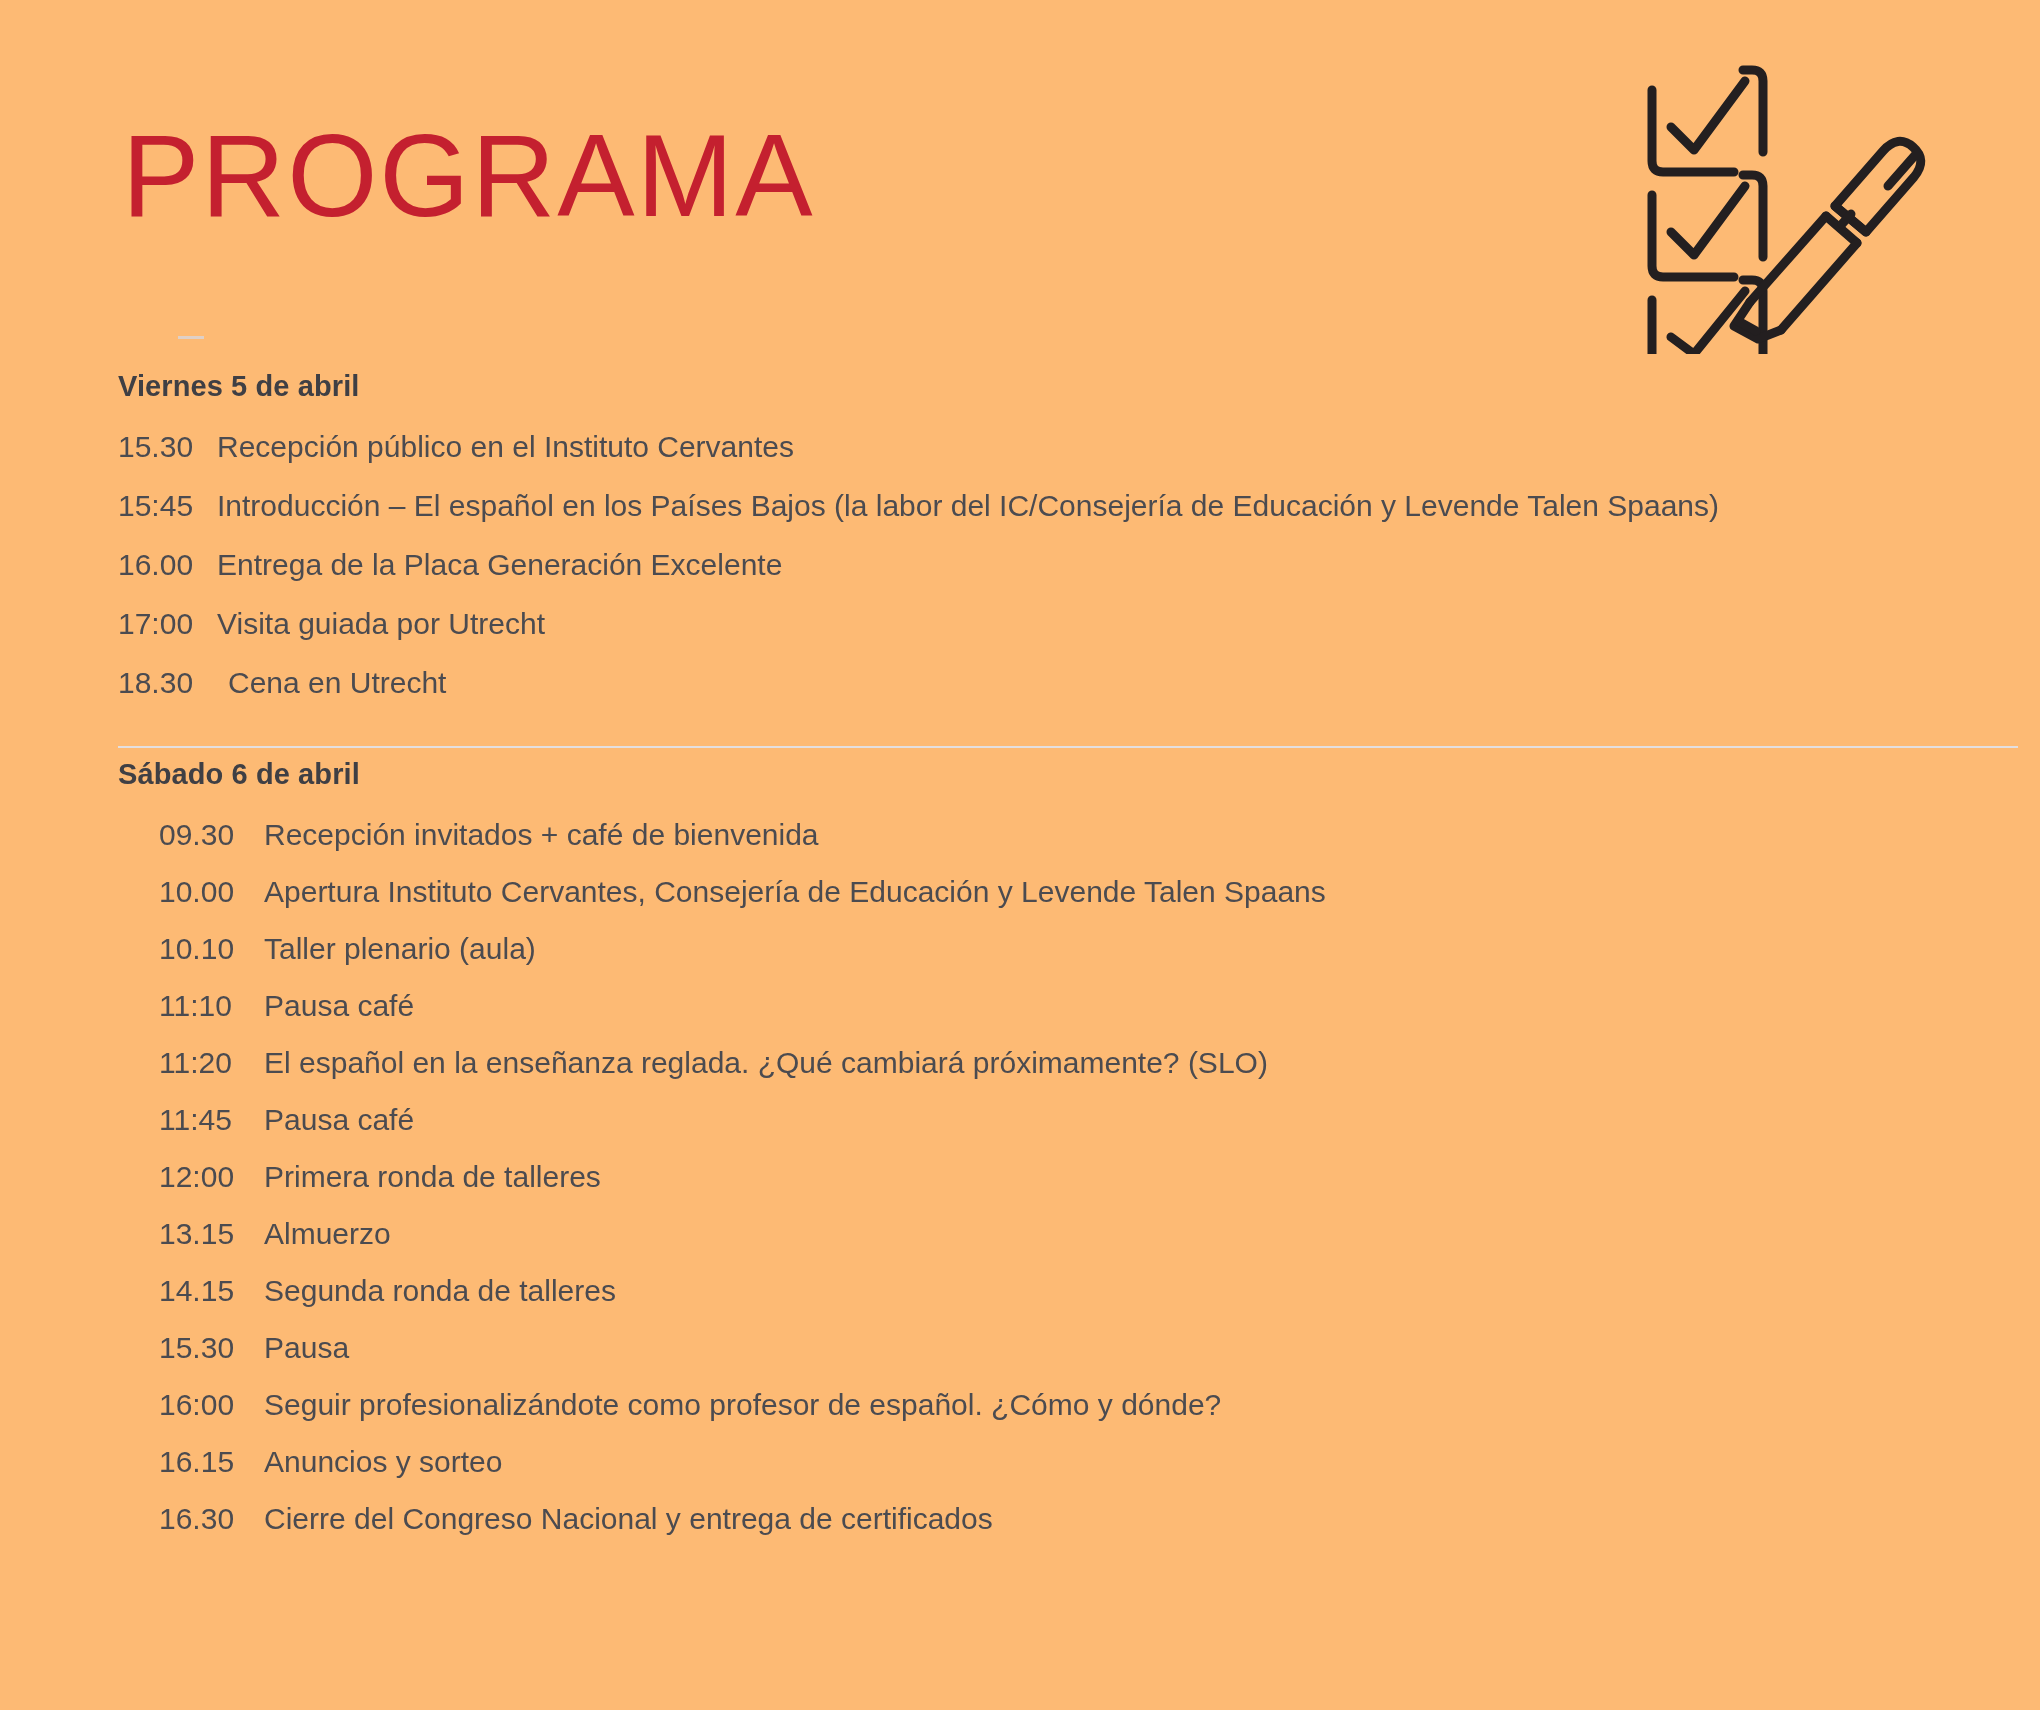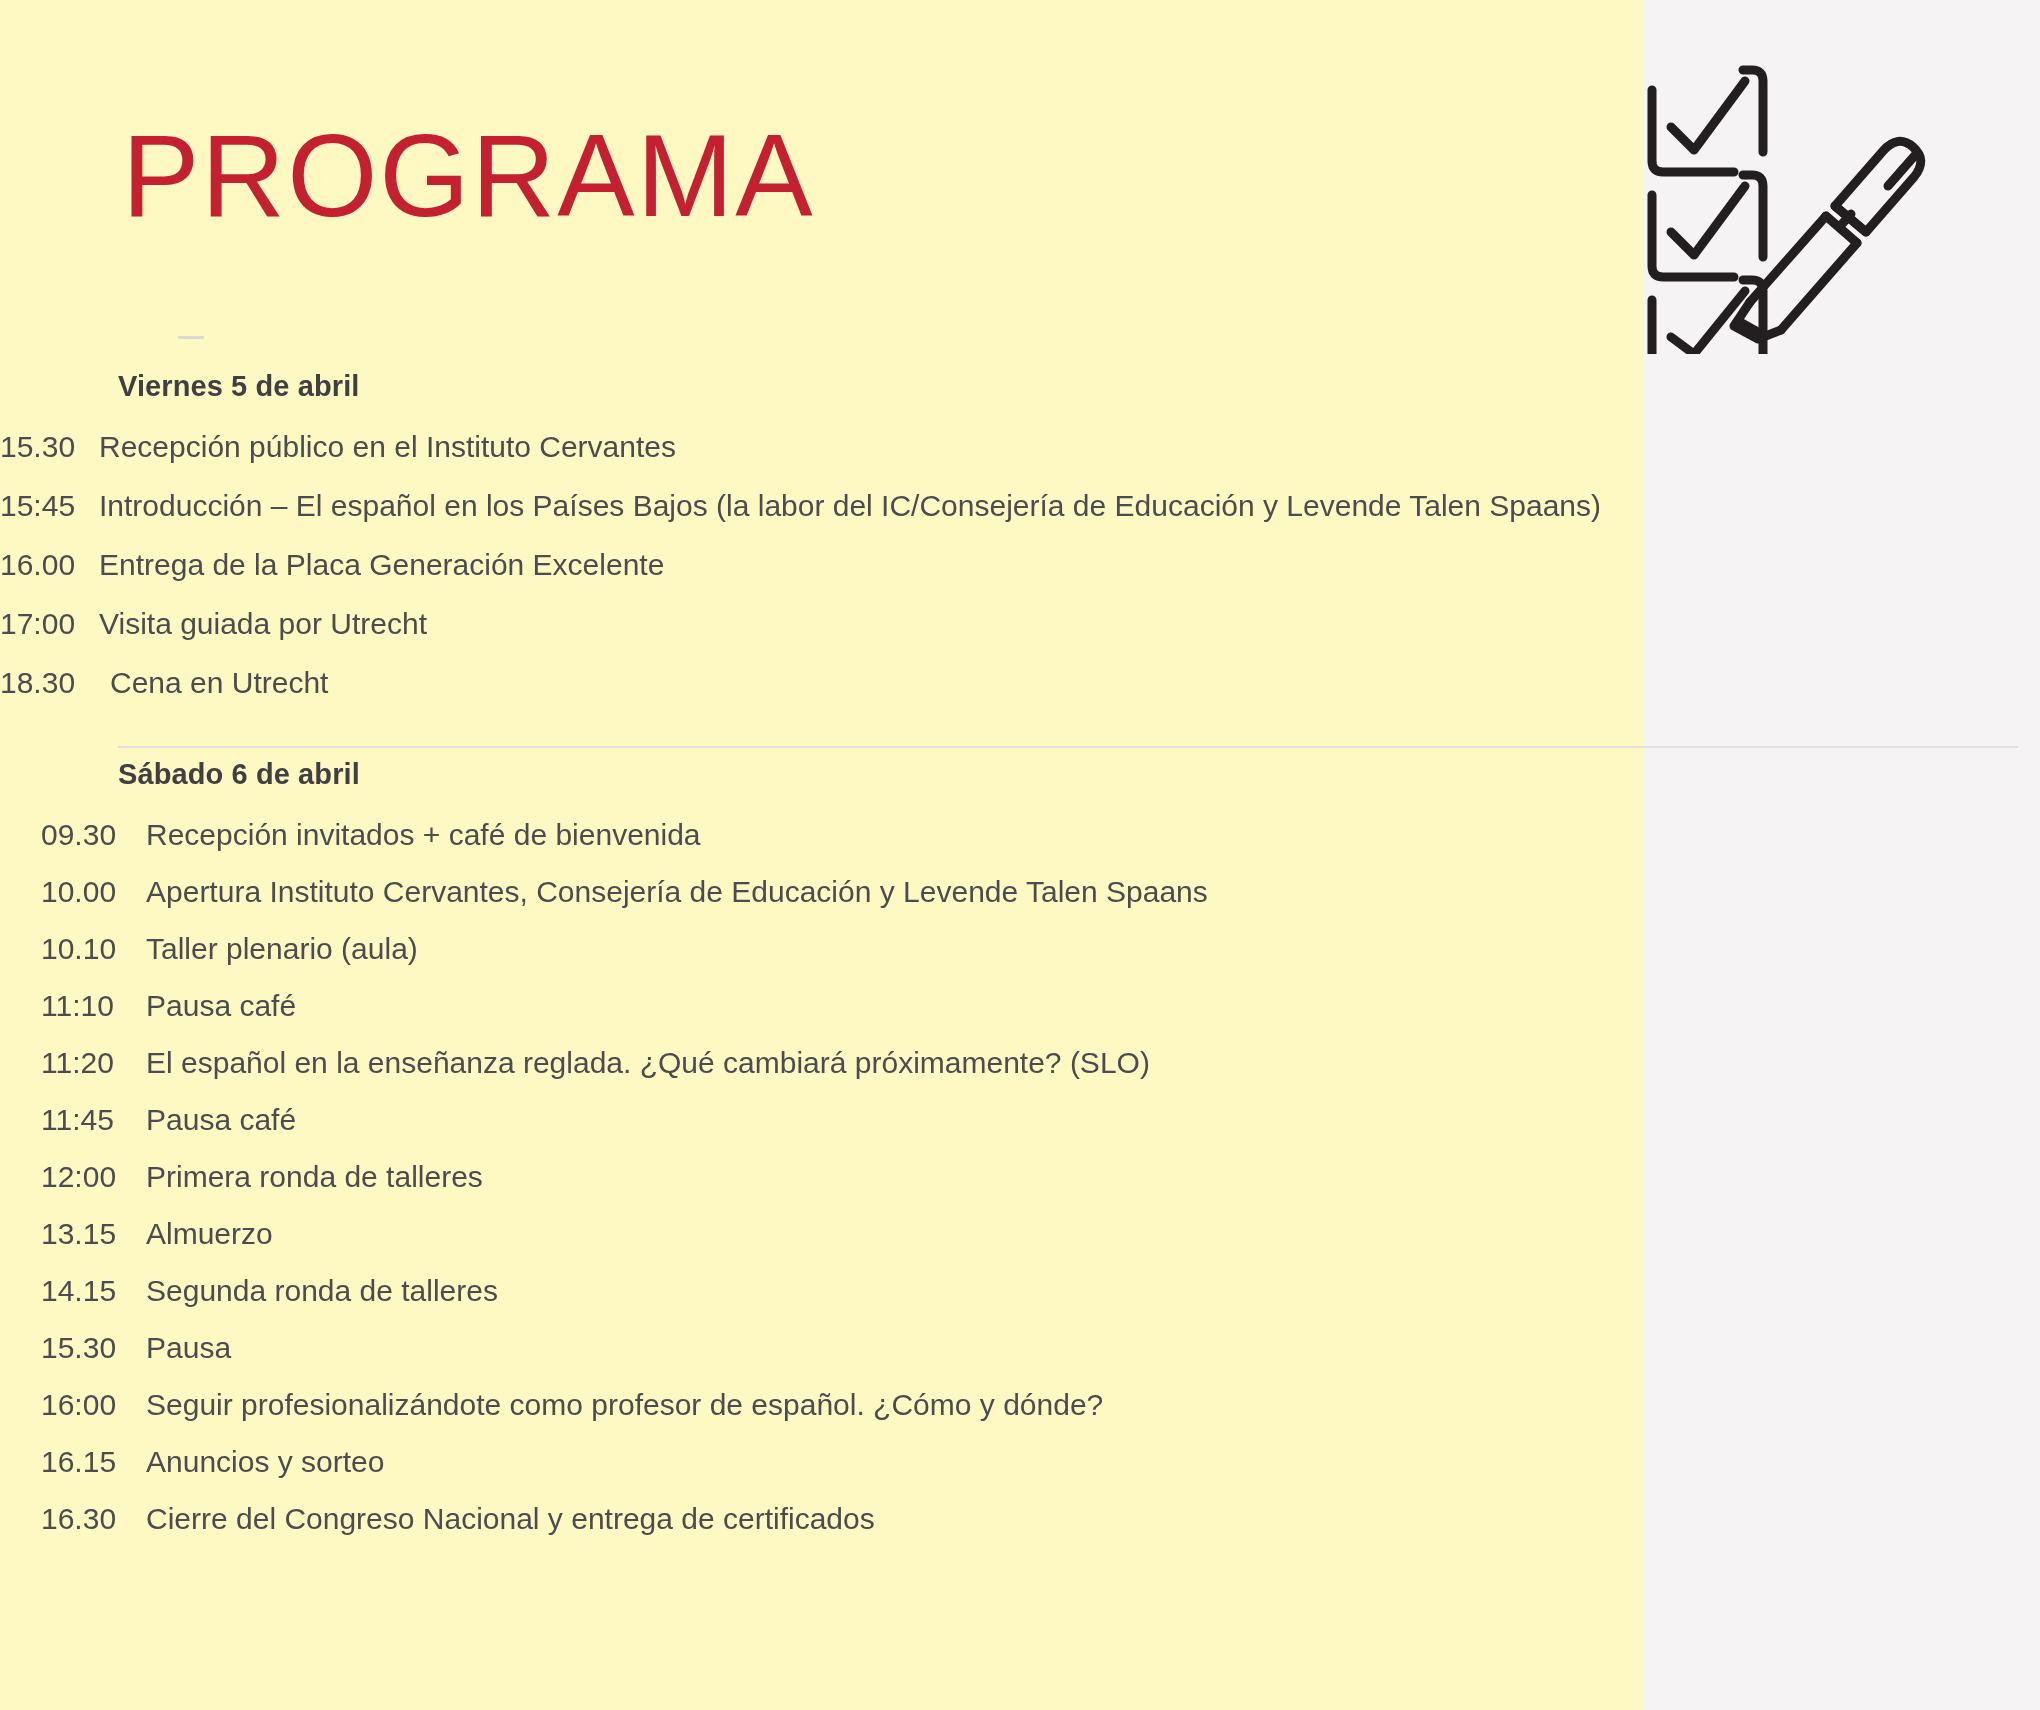--- a/index.html
+++ b/index.html
@@ -12,23 +12,23 @@
     width: 2040px;
     height: 1710px;
     background: #f6f3f4;
     font-family: "Liberation Sans", sans-serif;
     overflow: hidden;
     position: relative;
   }
 
   .page {
     position: relative;
-    width: 1644px;
+    width: 2040px;
     height: 1710px;
-    background: #fef9c3;
+    background: #fdba74;
     box-sizing: border-box;
   }
 
   
 
   .header {
     position: absolute;
     left: 0;
     top: 0;
     width: 2040px;
@@ -115,20 +115,21 @@
 
   .items {
     list-style: none;
     margin: 0;
     padding: 0;
   }
 
   .item {
     display: flex;
     align-items: flex-end;
+    padding-left: 118px;
     font-size: 30px;
     line-height: 1;
     color: #4b4b50;
     white-space: nowrap;
   }
 
   .friday .item { margin-top: 29px; }
   .friday .item:first-child { margin-top: 31px; }
 
   .saturday .item { margin-top: 27px; margin-left: 41px; }

